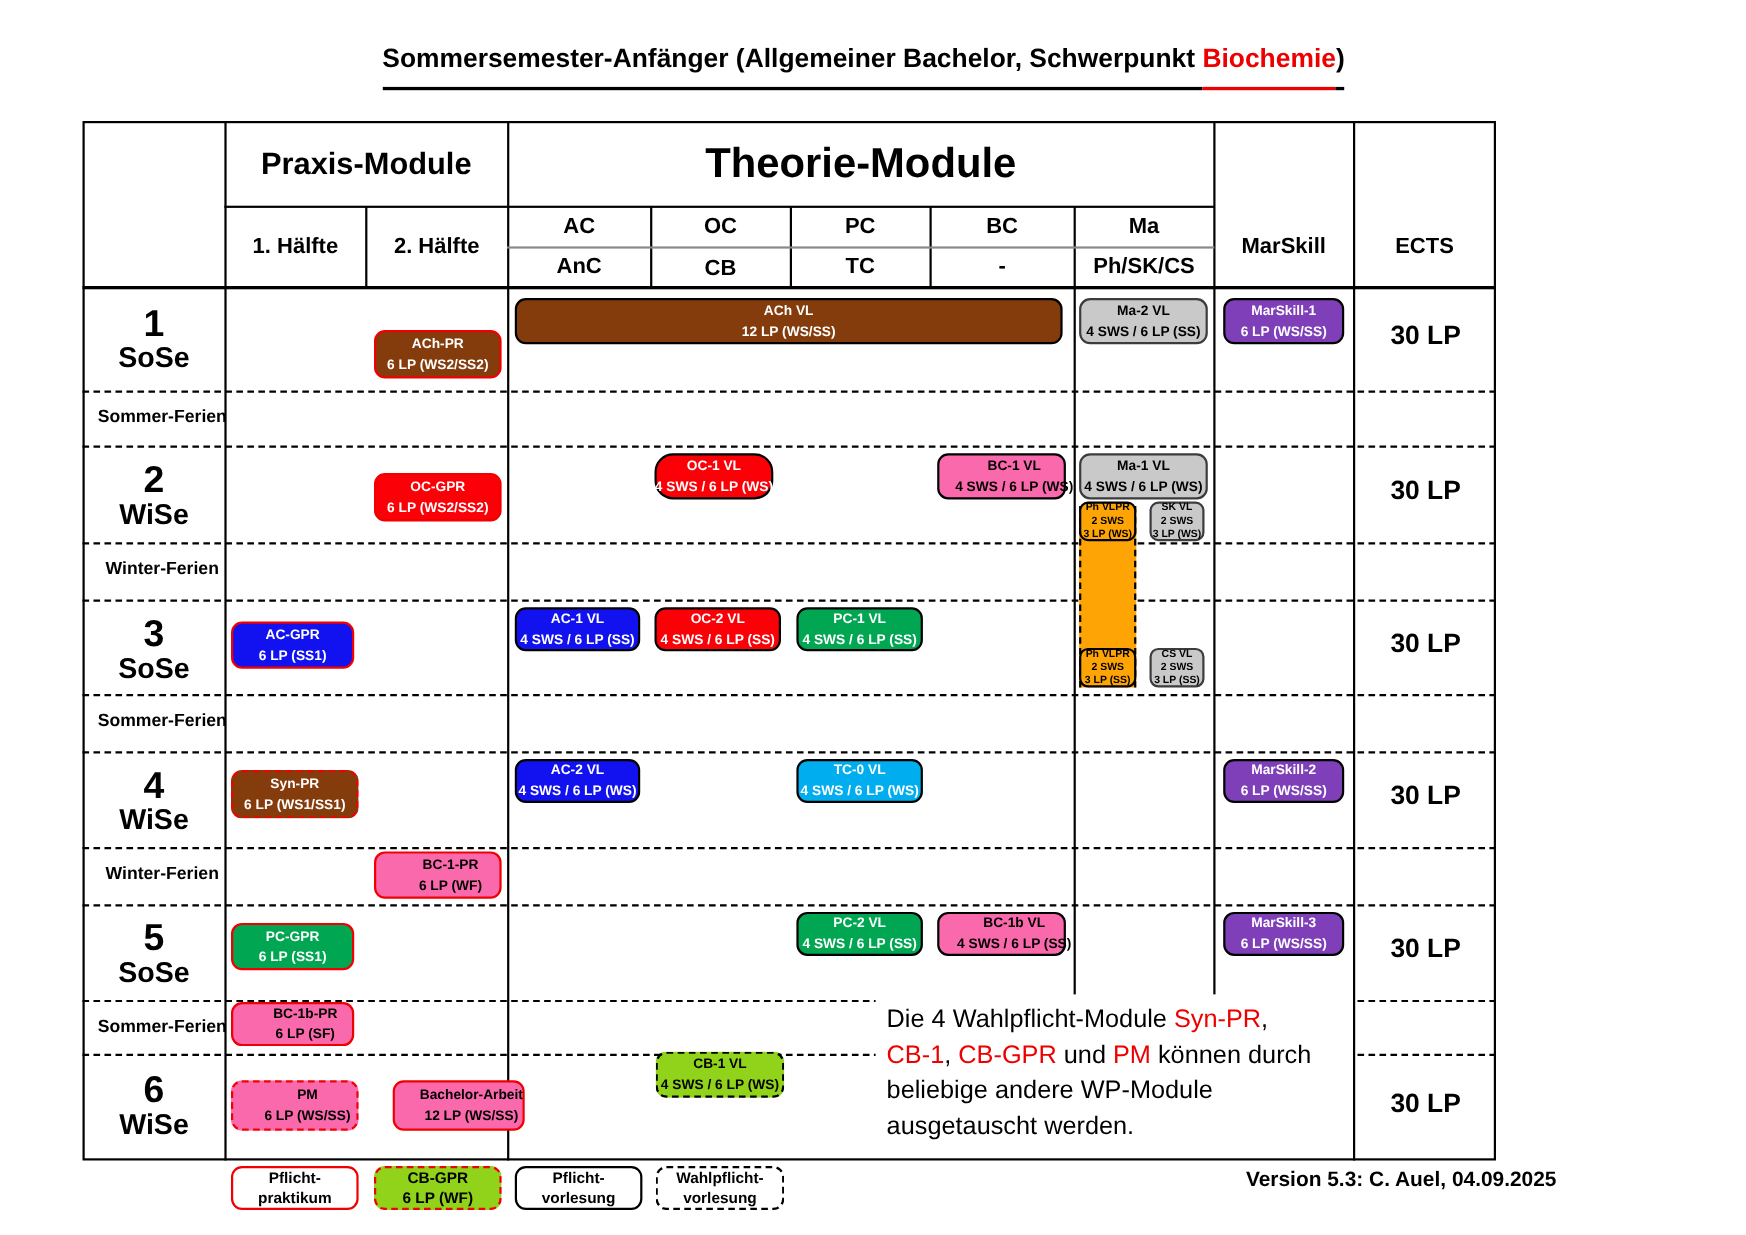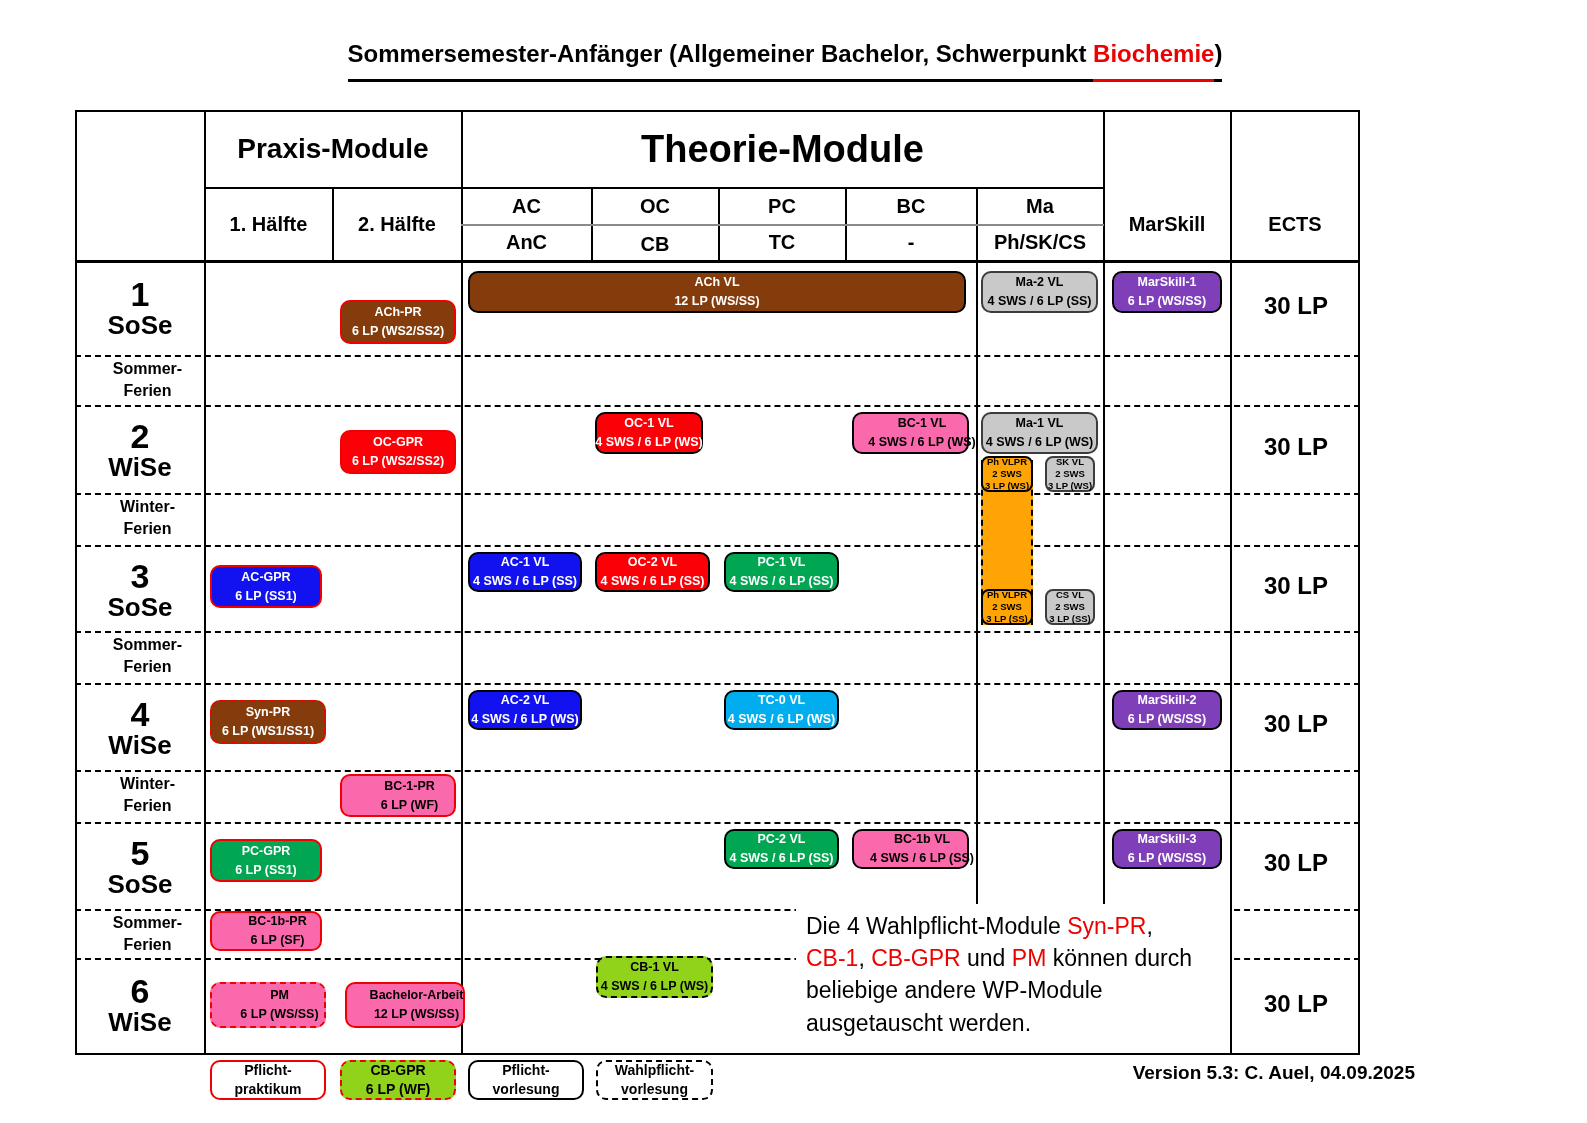--- a/index.html
+++ b/index.html
@@ -20,21 +20,21 @@
   .hd{border-top:2px dashed #000;height:0;}
   
   .cell{display:flex;align-items:center;justify-content:center;text-align:center;font-weight:bold;}
   .banner1{font-size:28px;}
   .banner2{font-size:38px;}
   .h2{font-size:20px;}
   
   .sem{flex-direction:column;line-height:1.05;}
   .sem .n{font-size:34px;font-weight:bold;}
   .sem .s{font-size:26px;font-weight:bold;}
-  .fer{flex-direction:column;font-size:16px;line-height:1.35;padding-left:15px;}
+  .fer{flex-direction:row;font-size:16px;line-height:1.35;padding-left:15px;}
   
   .box{position:absolute;box-sizing:border-box;border-radius:10px;display:flex;flex-direction:column;
        justify-content:center;align-items:center;text-align:center;font-weight:bold;font-size:12.5px;
        line-height:1.5;white-space:nowrap;z-index:5;}
   .small{font-size:9.5px;line-height:1.25;border-radius:8px;z-index:6;}
   .bg-brown{background:#843C0C;color:#fff;}
   .bg-red{background:#FB0007;color:#fff;}
   .bg-blue{background:#1212F0;color:#fff;}
   .bg-green{background:#00A651;color:#fff;}
   .bg-pink{background:#FA69AC;color:#000;padding-left:23px;}
@@ -176,21 +176,21 @@
   </div>
   <div class="box bg-purple b-black" style="left:1112px;top:271px;width:110px;height:42px;">
     <div>MarSkill-1</div>
     <div>6 LP (WS/SS)</div>
   </div>
 
   <div class="box bg-red b-red" style="left:340px;top:430px;width:116px;height:44px;">
     <div>OC-GPR</div>
     <div>6 LP (WS2/SS2)</div>
   </div>
-  <div class="box bg-red b-black" style="left:595px;top:412px;width:108px;height:42px;">
+  <div class="box bg-red b-black" style="left:595px;top:412px;width:108px;height:42px;border-radius:17px;">
     <div>OC-1 VL</div>
     <div>4 SWS / 6 LP (WS)</div>
   </div>
   <div class="box bg-pink b-black" style="left:852px;top:412px;width:117px;height:42px;">
     <div>BC-1 VL</div>
     <div>4 SWS / 6 LP (WS)</div>
   </div>
   <div class="box bg-gray b-dark" style="left:981px;top:412px;width:117px;height:42px;">
     <div>Ma-1 VL</div>
     <div>4 SWS / 6 LP (WS)</div>
@@ -274,21 +274,21 @@
 
   <div class="box bg-pink b-red" style="left:210px;top:911px;width:112px;height:40px;">
     <div>BC-1b-PR</div>
     <div>6 LP (SF)</div>
   </div>
 
   <div class="box bg-pink b-red-d" style="left:210px;top:982px;width:116px;height:46px;">
     <div>PM</div>
     <div>6 LP (WS/SS)</div>
   </div>
-  <div class="box bg-pink b-red" style="left:345px;top:982px;width:120px;height:46px;">
+  <div class="box bg-pink b-red" style="left:357px;top:982px;width:120px;height:46px;">
     <div>Bachelor-Arbeit</div>
     <div>12 LP (WS/SS)</div>
   </div>
   <div class="box bg-lime b-blk-d" style="left:596px;top:956px;width:117px;height:42px;">
     <div>CB-1 VL</div>
     <div>4 SWS / 6 LP (WS)</div>
   </div>
 
   <div class="abs note" style="left:796px;top:904px;width:434px;height:148px;">
     <div><span>Die 4 Wahlpflicht-Module </span><span class="red">Syn-PR</span><span>,</span></div>

